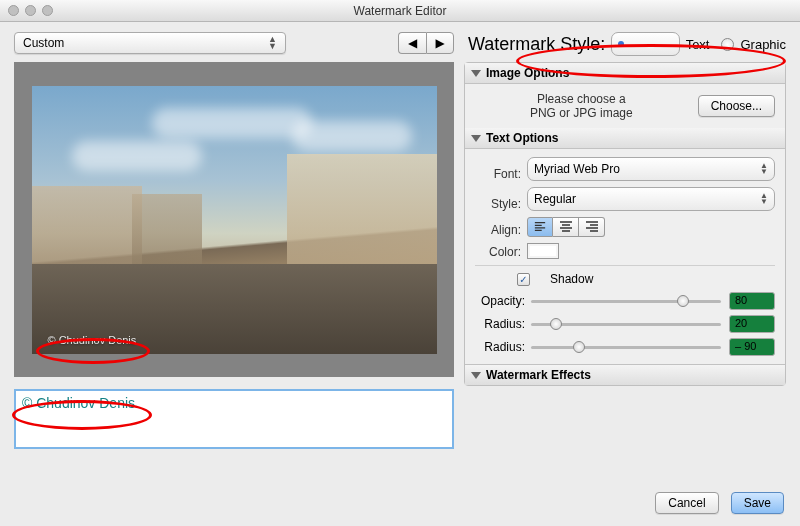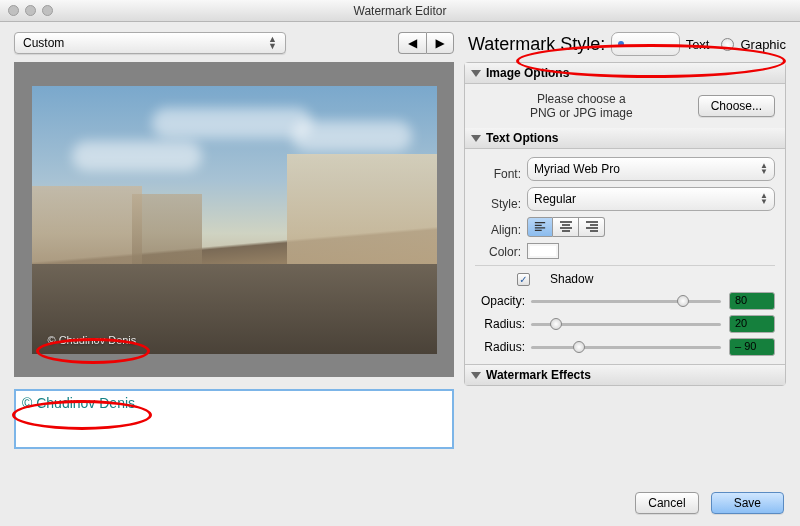--- a/index.html
+++ b/index.html
@@ -231,18 +231,18 @@
       <div class="section-hdr" style="border-bottom:none;border-top:1px solid #c2c2c2;">
         <span class="tri"></span>
         <span>Watermark Effects</span>
       </div>
     </div>
   </div>
 </div>
 
 <div class="footer">
   <button class="btn">Cancel</button>
-  <button class="btn primary" style="padding:3px 22px;">Save</button>
+  <button class="btn primary" style="padding:3px 12px;">Save</button>
 </div>
 
 <div class="anno" style="left:516px; top:44px; width:270px; height:34px;"></div>
 <div class="anno" style="left:36px; top:338px; width:114px; height:26px;"></div>
 <div class="anno" style="left:12px; top:400px; width:140px; height:30px;"></div>
 
 </body></html>

